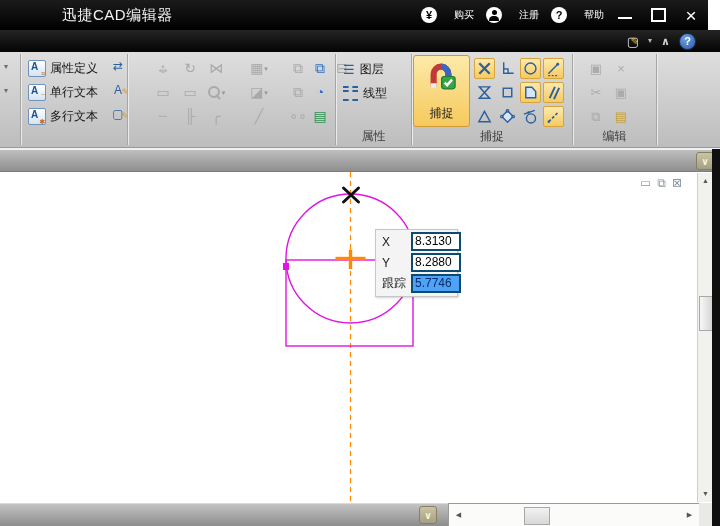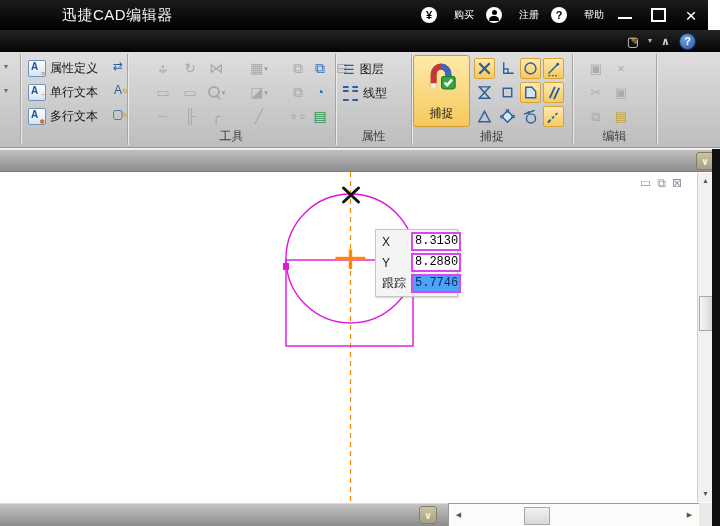--- a/index.html
+++ b/index.html
@@ -82,21 +82,21 @@
   #canvas{position:absolute;left:0;top:172px;width:712px;height:331px;background:#fff;}
   #drawing{position:absolute;left:0;top:172px;pointer-events:none;}
   #mdi{position:absolute;left:640px;top:177px;display:flex;gap:6px;}
   .mdi-ic{font-size:12px;color:#8b95a3;cursor:pointer;line-height:1;}
 
   
   #tooltip{position:absolute;left:375px;top:229px;width:83px;background:#f4f4f4;border:1px solid #c6c6c6;box-shadow:1px 1px 2px rgba(0,0,0,.18);padding:2px 2px 3px 2px;box-sizing:border-box;}
   .ttrow{display:flex;align-items:center;height:19px;margin-top:2px;}
   .ttrow:first-child{margin-top:0;}
   .ttlab{width:29px;font-size:12px;color:#1a1a1a;padding-left:4px;flex:none;}
-  .ttfield{width:44px;height:15px;border:2px solid #d946ef;background:#fff;font-size:12px;line-height:15px;padding-left:2px;color:#000;flex:none;overflow:hidden;font-family:Liberation Mono, monospace;}
+  .ttfield{width:44px;height:15px;border:2px solid #0c4a6e;background:#fff;font-size:12px;line-height:15px;padding-left:2px;color:#000;flex:none;overflow:hidden;}
   .ttfield.sel{background:#4fa3f7;color:#0a2d6b;}
 
   
   #vscroll{position:absolute;left:697px;top:173px;width:15px;height:329px;background:#f1f1ee;border-left:1px solid #cfcfcf;box-sizing:border-box;}
   .sbtn{position:absolute;width:15px;height:15px;display:flex;align-items:center;justify-content:center;font-size:7px;color:#555;cursor:pointer;}
   #vthumb{position:absolute;left:1px;top:123px;width:12px;height:33px;background:linear-gradient(90deg,#f7f7f7,#d6d6d6);border:1px solid #a8a8a8;cursor:pointer;}
   #bottombar{position:absolute;left:0;top:503px;width:448px;height:23px;background:linear-gradient(#c3c3c3,#8d8d8d);border-top:1px solid #dadada;box-sizing:border-box;}
   #hscroll{position:absolute;left:448px;top:503px;width:251px;height:23px;background:#fbfbf9;border-top:1px solid #9a9a9a;border-left:1px solid #9a9a9a;box-sizing:border-box;}
   #hthumb{position:absolute;left:75px;top:3px;width:24px;height:16px;background:linear-gradient(#f2f2f2,#d8d8d8);border:1px solid #a8a8a8;cursor:pointer;}
   #corner{position:absolute;left:699px;top:503px;width:13px;height:23px;background:#e9e9e5;}
@@ -172,21 +172,20 @@
           <b>A</b>
           <u>✱</u>
         </span>
         <span class="tlabel">多行文本</span>
       </div>
       <span class="sideic" style="top: 54px;">▢<u>✎</u></span>
     </div>
   <div class="rdiv" style="left:127px"></div>
 
   <div class="rgroup" id="g-tools" style="left:128px;width:207px">
-    <div class="rlabel">工具</div>
   <div class="tcell" style="left: 22px; top: 6px;">
         <span class="mv" style="color: rgb(169, 169, 169);"></span>
       </div>
       <div class="tcell" style="left: 49px; top: 6px;">
         <span style="color: rgb(169, 169, 169);">↻</span>
       </div>
       <div class="tcell" style="left: 75px; top: 6px;">
         <span style="color: rgb(169, 169, 169);">⋈</span>
       </div>
       <div class="tcell" style="left: 118px; top: 6px;">

